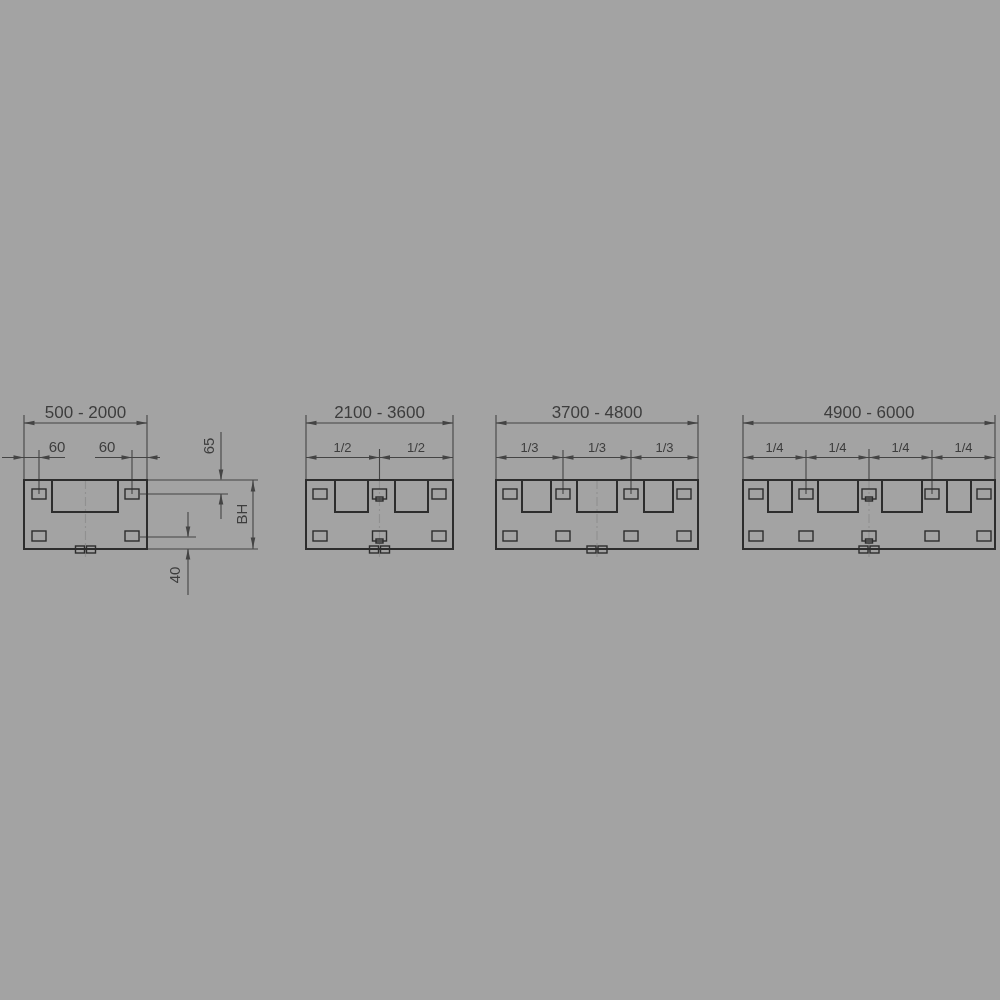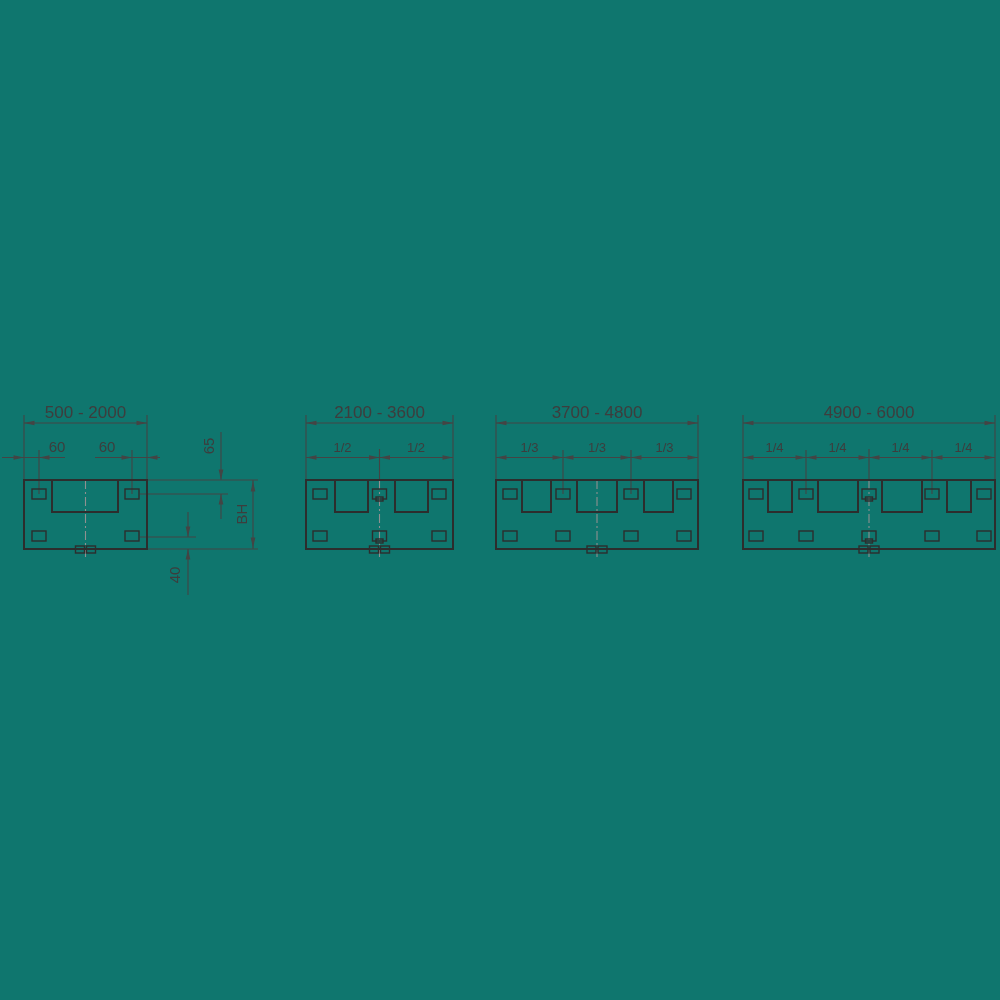--- a/index.html
+++ b/index.html
@@ -7,21 +7,21 @@
     padding: 0;
     background: #ffffff;
     width: 1000px;
     height: 1000px;
     overflow: hidden;
   }
   .canvas-wrap {
     position: relative;
     width: 1000px;
     height: 1000px;
-    background: #0f766e;
+    background: #a3a3a3;
   }
   svg { display: block; }
   svg text {
     font-family: "Liberation Sans", "DejaVu Sans", sans-serif;
     fill: #3d3d3d;
   }
 </style>
 </head>
 <body>
 

